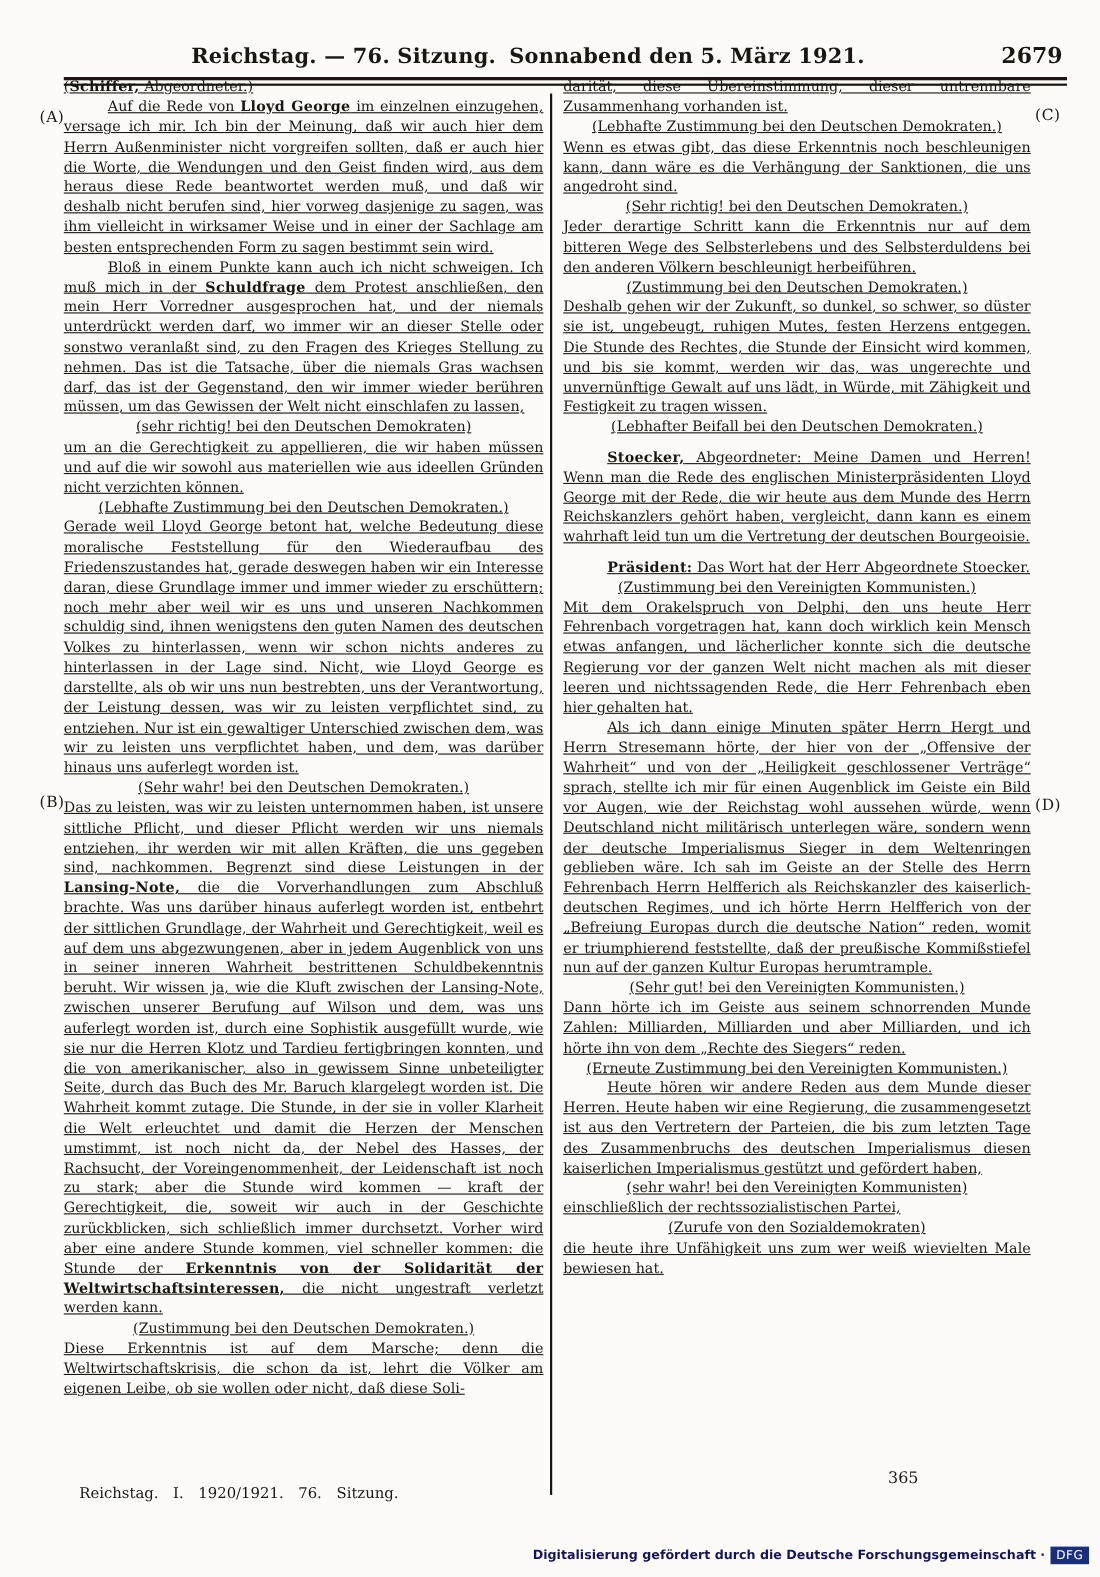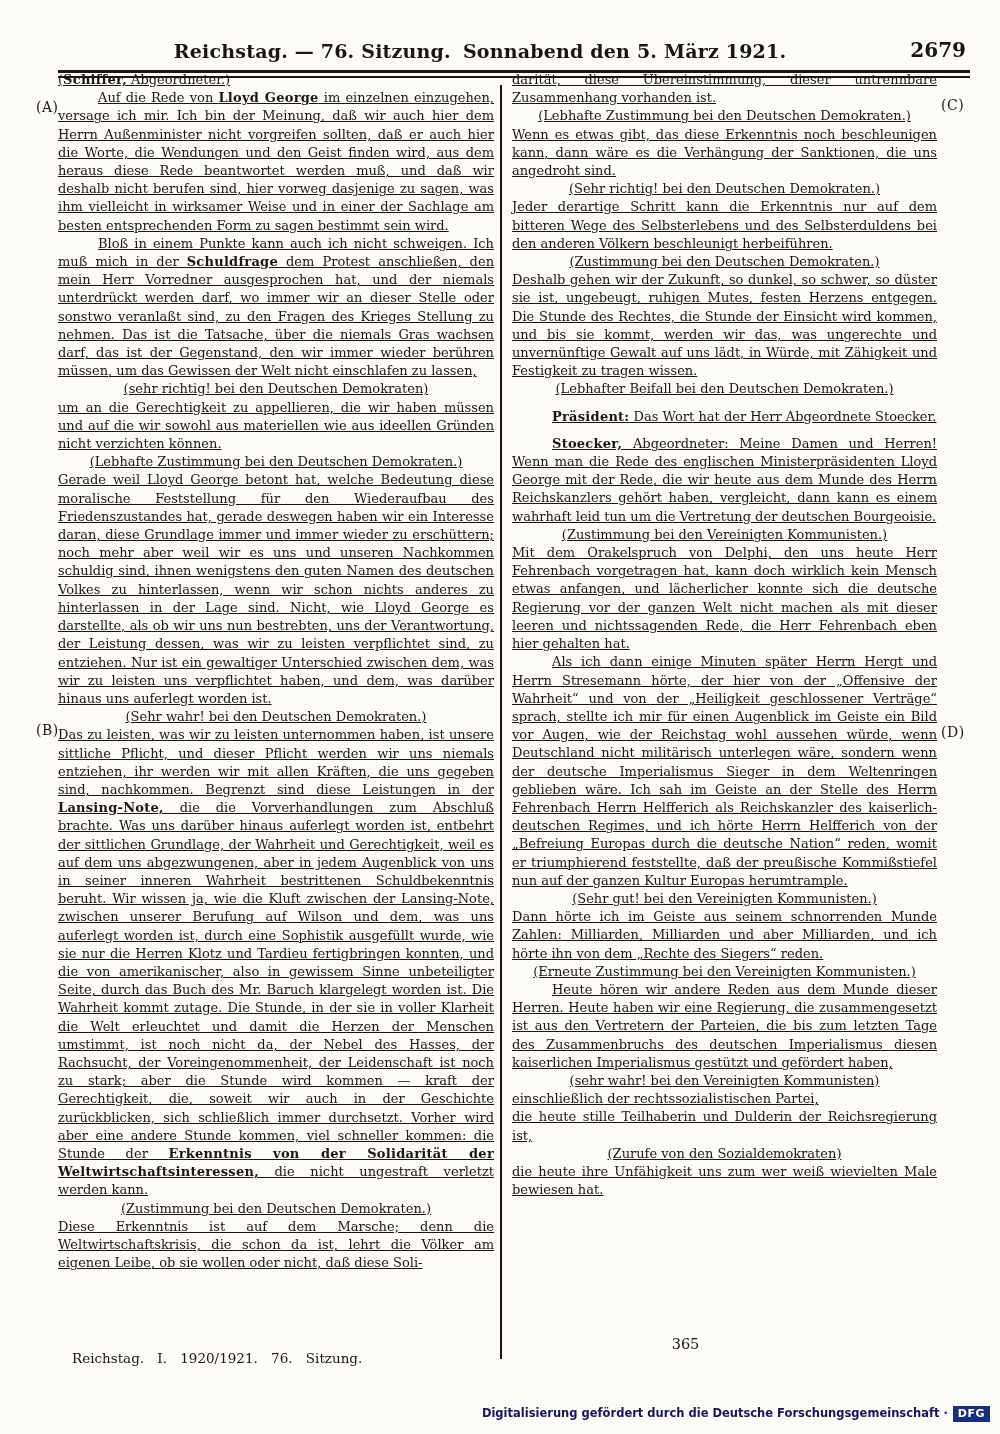--- a/index.html
+++ b/index.html
@@ -35,30 +35,30 @@
   .col-right{left:512px; width:425px;}
   .divider{position:absolute; left:500px; top:85px; width:1.6px; height:1274px; background:var(--ink);}
   .col p{margin:0; padding:0;}
   .col p.p{text-indent:40px;}
   .col p.p0{text-indent:0;}
   .col p.speaker{text-indent:0;}
   .col p.int{text-align:center; text-indent:0; padding:0 16px;}
   .col p.vsp{margin-top:9px;}
   .b{font-weight:bold; letter-spacing:.25px;}
   
-  .sheet-num{position:absolute; left:512px; width:425px; top:1336px; text-align:center; padding-right:78px; box-sizing:border-box; font-size:14.5px;}
+  .sheet-num{position:absolute; left:488px; width:425px; top:1336px; text-align:right; padding-right:78px; box-sizing:border-box; font-size:14.5px;}
   .footer-left{position:absolute; left:72px; top:1350px; font-size:13.5px; word-spacing:9px;}
   .digi-footer{
     position:absolute; right:10px; top:1406px;
     font-family:"DejaVu Sans", sans-serif; font-size:11.5px; font-weight:bold;
     color:var(--footer_ink); white-space:nowrap;
   }
   .dfg{
     display:inline-block; background:var(--dfg_blue); color:#ffffff;
-    font-size:11px; font-weight:bold; padding:1px 5px 2px 5px; margin-left:5px;
+    font-size:11px; font-weight:normal; padding:1px 5px 2px 5px; margin-left:5px;
     letter-spacing:.5px;
   }
 </style>
 </head>
 <body>
 
 <div class="page">
 
   <div class="header-center">
     <span>Reichstag. — 76. Sitzung.</span><span class="hdr-gap">Sonnabend den 5. März 1921.</span>
@@ -89,32 +89,31 @@
   <div class="divider"></div>
   <div class="col col-right">
       <p class="p0"><span>darität, diese Übereinstimmung, dieser untrennbare Zusammenhang vorhanden ist.</span></p>
       <p class="int"><span>(Lebhafte Zustimmung bei den Deutschen Demokraten.)</span></p>
       <p class="p0"><span>Wenn es etwas gibt, das diese Erkenntnis noch beschleunigen kann, dann wäre es die Verhängung der Sanktionen, die uns angedroht sind.</span></p>
       <p class="int"><span>(Sehr richtig! bei den Deutschen Demokraten.)</span></p>
       <p class="p0"><span>Jeder derartige Schritt kann die Erkenntnis nur auf dem bitteren Wege des Selbsterlebens und des Selbsterduldens bei den anderen Völkern beschleunigt herbeiführen.</span></p>
       <p class="int"><span>(Zustimmung bei den Deutschen Demokraten.)</span></p>
       <p class="p0"><span>Deshalb gehen wir der Zukunft, so dunkel, so schwer, so düster sie ist, ungebeugt, ruhigen Mutes, festen Herzens entgegen. Die Stunde des Rechtes, die Stunde der Einsicht wird kommen, und bis sie kommt, werden wir das, was ungerechte und unvernünftige Gewalt auf uns lädt, in Würde, mit Zähigkeit und Festigkeit zu tragen wissen.</span></p>
       <p class="int"><span>(Lebhafter Beifall bei den Deutschen Demokraten.)</span></p>
+      <p class="p vsp"><span class="b">Stoecker,</span><span> Abgeordneter: Meine Damen und Herren! Wenn man die Rede des englischen Ministerpräsidenten Lloyd George mit der Rede, die wir heute aus dem Munde des Herrn Reichskanzlers gehört haben, vergleicht, dann kann es einem wahrhaft leid tun um die Vertretung der deutschen Bourgeoisie.</span></p>
       <p class="p vsp"><span class="b">Präsident:</span><span> Das Wort hat der Herr Abgeordnete Stoecker.</span></p>
-      <p class="p vsp"><span class="b">Stoecker,</span><span> Abgeordneter: Meine Damen und Herren! Wenn man die Rede des englischen Ministerpräsidenten Lloyd George mit der Rede, die wir heute aus dem Munde des Herrn Reichskanzlers gehört haben, vergleicht, dann kann es einem wahrhaft leid tun um die Vertretung der deutschen Bourgeoisie.</span></p>
       <p class="int"><span>(Zustimmung bei den Vereinigten Kommunisten.)</span></p>
       <p class="p0"><span>Mit dem Orakelspruch von Delphi, den uns heute Herr Fehrenbach vorgetragen hat, kann doch wirklich kein Mensch etwas anfangen, und lächerlicher konnte sich die deutsche Regierung vor der ganzen Welt nicht machen als mit dieser leeren und nichtssagenden Rede, die Herr Fehrenbach eben hier gehalten hat.</span></p>
       <p class="p"><span>Als ich dann einige Minuten später Herrn Hergt und Herrn Stresemann hörte, der hier von der „Offensive der Wahrheit“ und von der „Heiligkeit geschlossener Verträge“ sprach, stellte ich mir für einen Augenblick im Geiste ein Bild vor Augen, wie der Reichstag wohl aussehen würde, wenn Deutschland nicht militärisch unterlegen wäre, sondern wenn der deutsche Imperialismus Sieger in dem Weltenringen geblieben wäre. Ich sah im Geiste an der Stelle des Herrn Fehrenbach Herrn Helfferich als Reichskanzler des kaiserlich-deutschen Regimes, und ich hörte Herrn Helfferich von der „Befreiung Europas durch die deutsche Nation“ reden, womit er triumphierend feststellte, daß der preußische Kommißstiefel nun auf der ganzen Kultur Europas herumtrample.</span></p>
       <p class="int"><span>(Sehr gut! bei den Vereinigten Kommunisten.)</span></p>
       <p class="p0"><span>Dann hörte ich im Geiste aus seinem schnorrenden Munde Zahlen: Milliarden, Milliarden und aber Milliarden, und ich hörte ihn von dem „Rechte des Siegers“ reden.</span></p>
       <p class="int"><span>(Erneute Zustimmung bei den Vereinigten Kommunisten.)</span></p>
       <p class="p"><span>Heute hören wir andere Reden aus dem Munde dieser Herren. Heute haben wir eine Regierung, die zusammengesetzt ist aus den Vertretern der Parteien, die bis zum letzten Tage des Zusammenbruchs des deutschen Imperialismus diesen kaiserlichen Imperialismus gestützt und gefördert haben,</span></p>
       <p class="int"><span>(sehr wahr! bei den Vereinigten Kommunisten)</span></p>
       <p class="p0"><span>einschließlich der rechtssozialistischen Partei,</span></p>
-      <p class="p0"><span>die heute stille Teilhaberin und Dulderin der Reichsregierung ist,</span></p>
       <p class="int"><span>(Zurufe von den Sozialdemokraten)</span></p>
       <p class="p0"><span>die heute ihre Unfähigkeit uns zum wer weiß wievielten Male bewiesen hat.</span></p>
     </div>
 
   <div class="sheet-num">365</div>
   <div class="footer-left">Reichstag. I. 1920/1921. 76. Sitzung.</div>
 
   <div class="digi-footer">
     <span>Digitalisierung gefördert durch die Deutsche Forschungsgemeinschaft ·</span><span class="dfg">DFG</span>
   </div>

